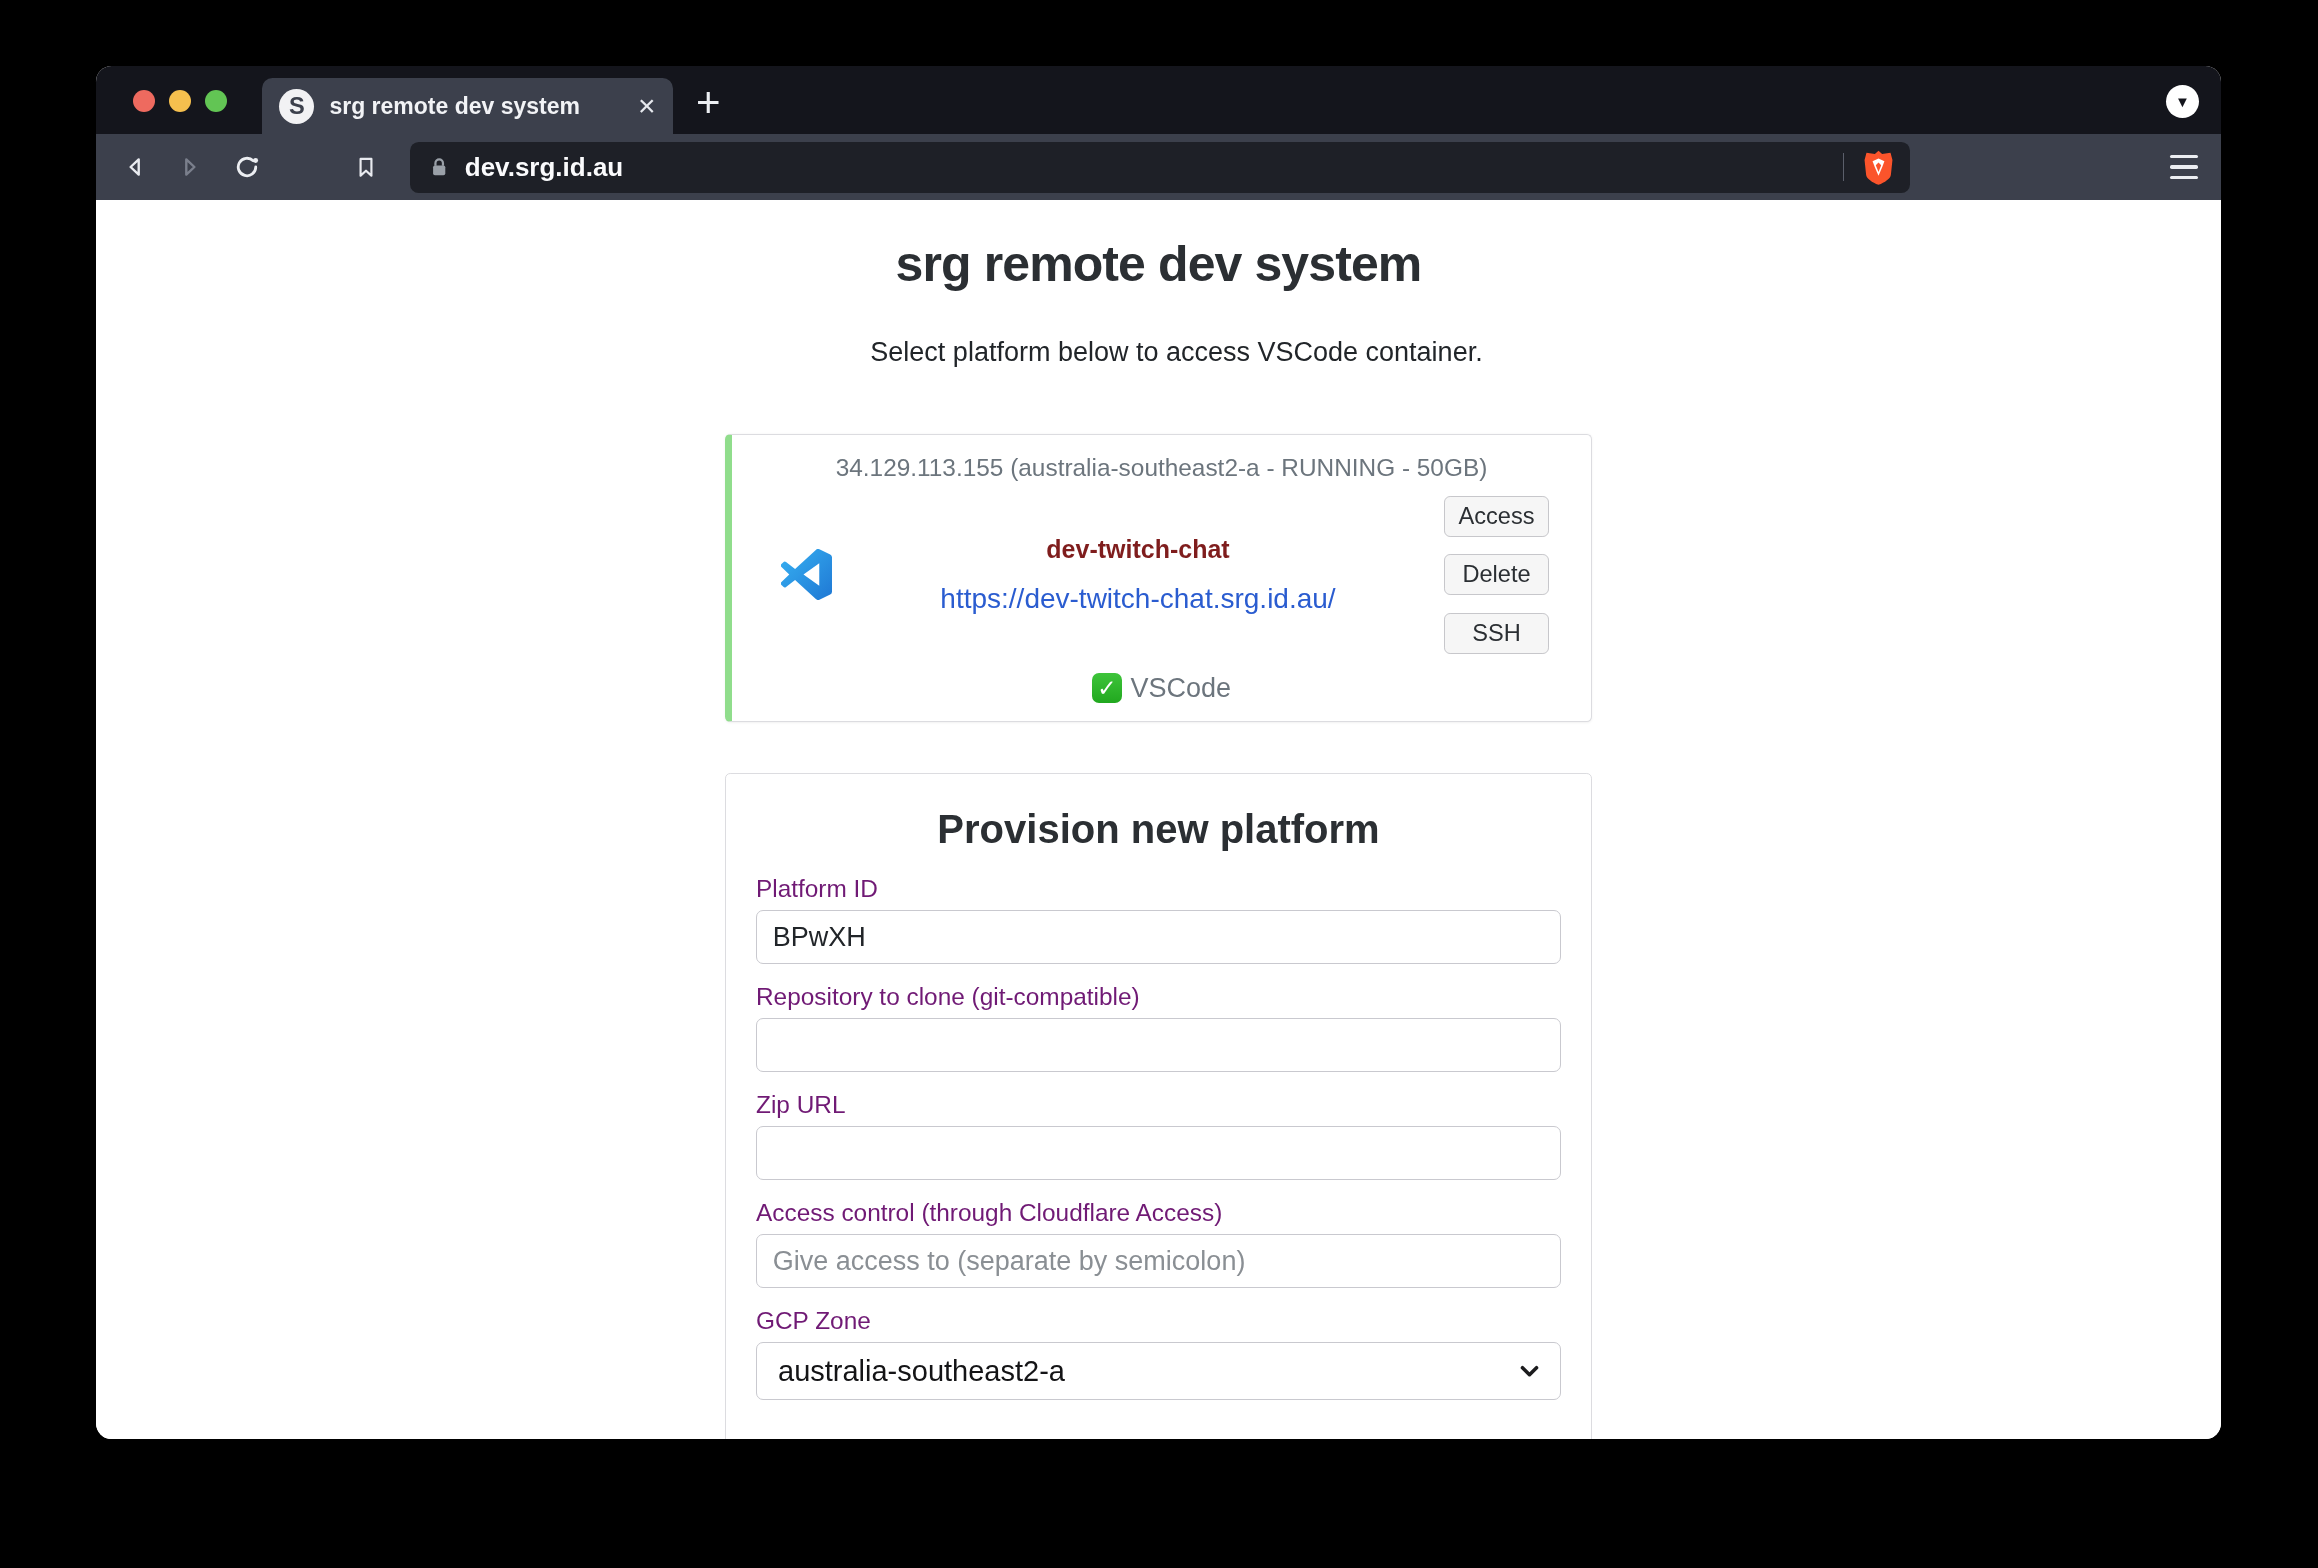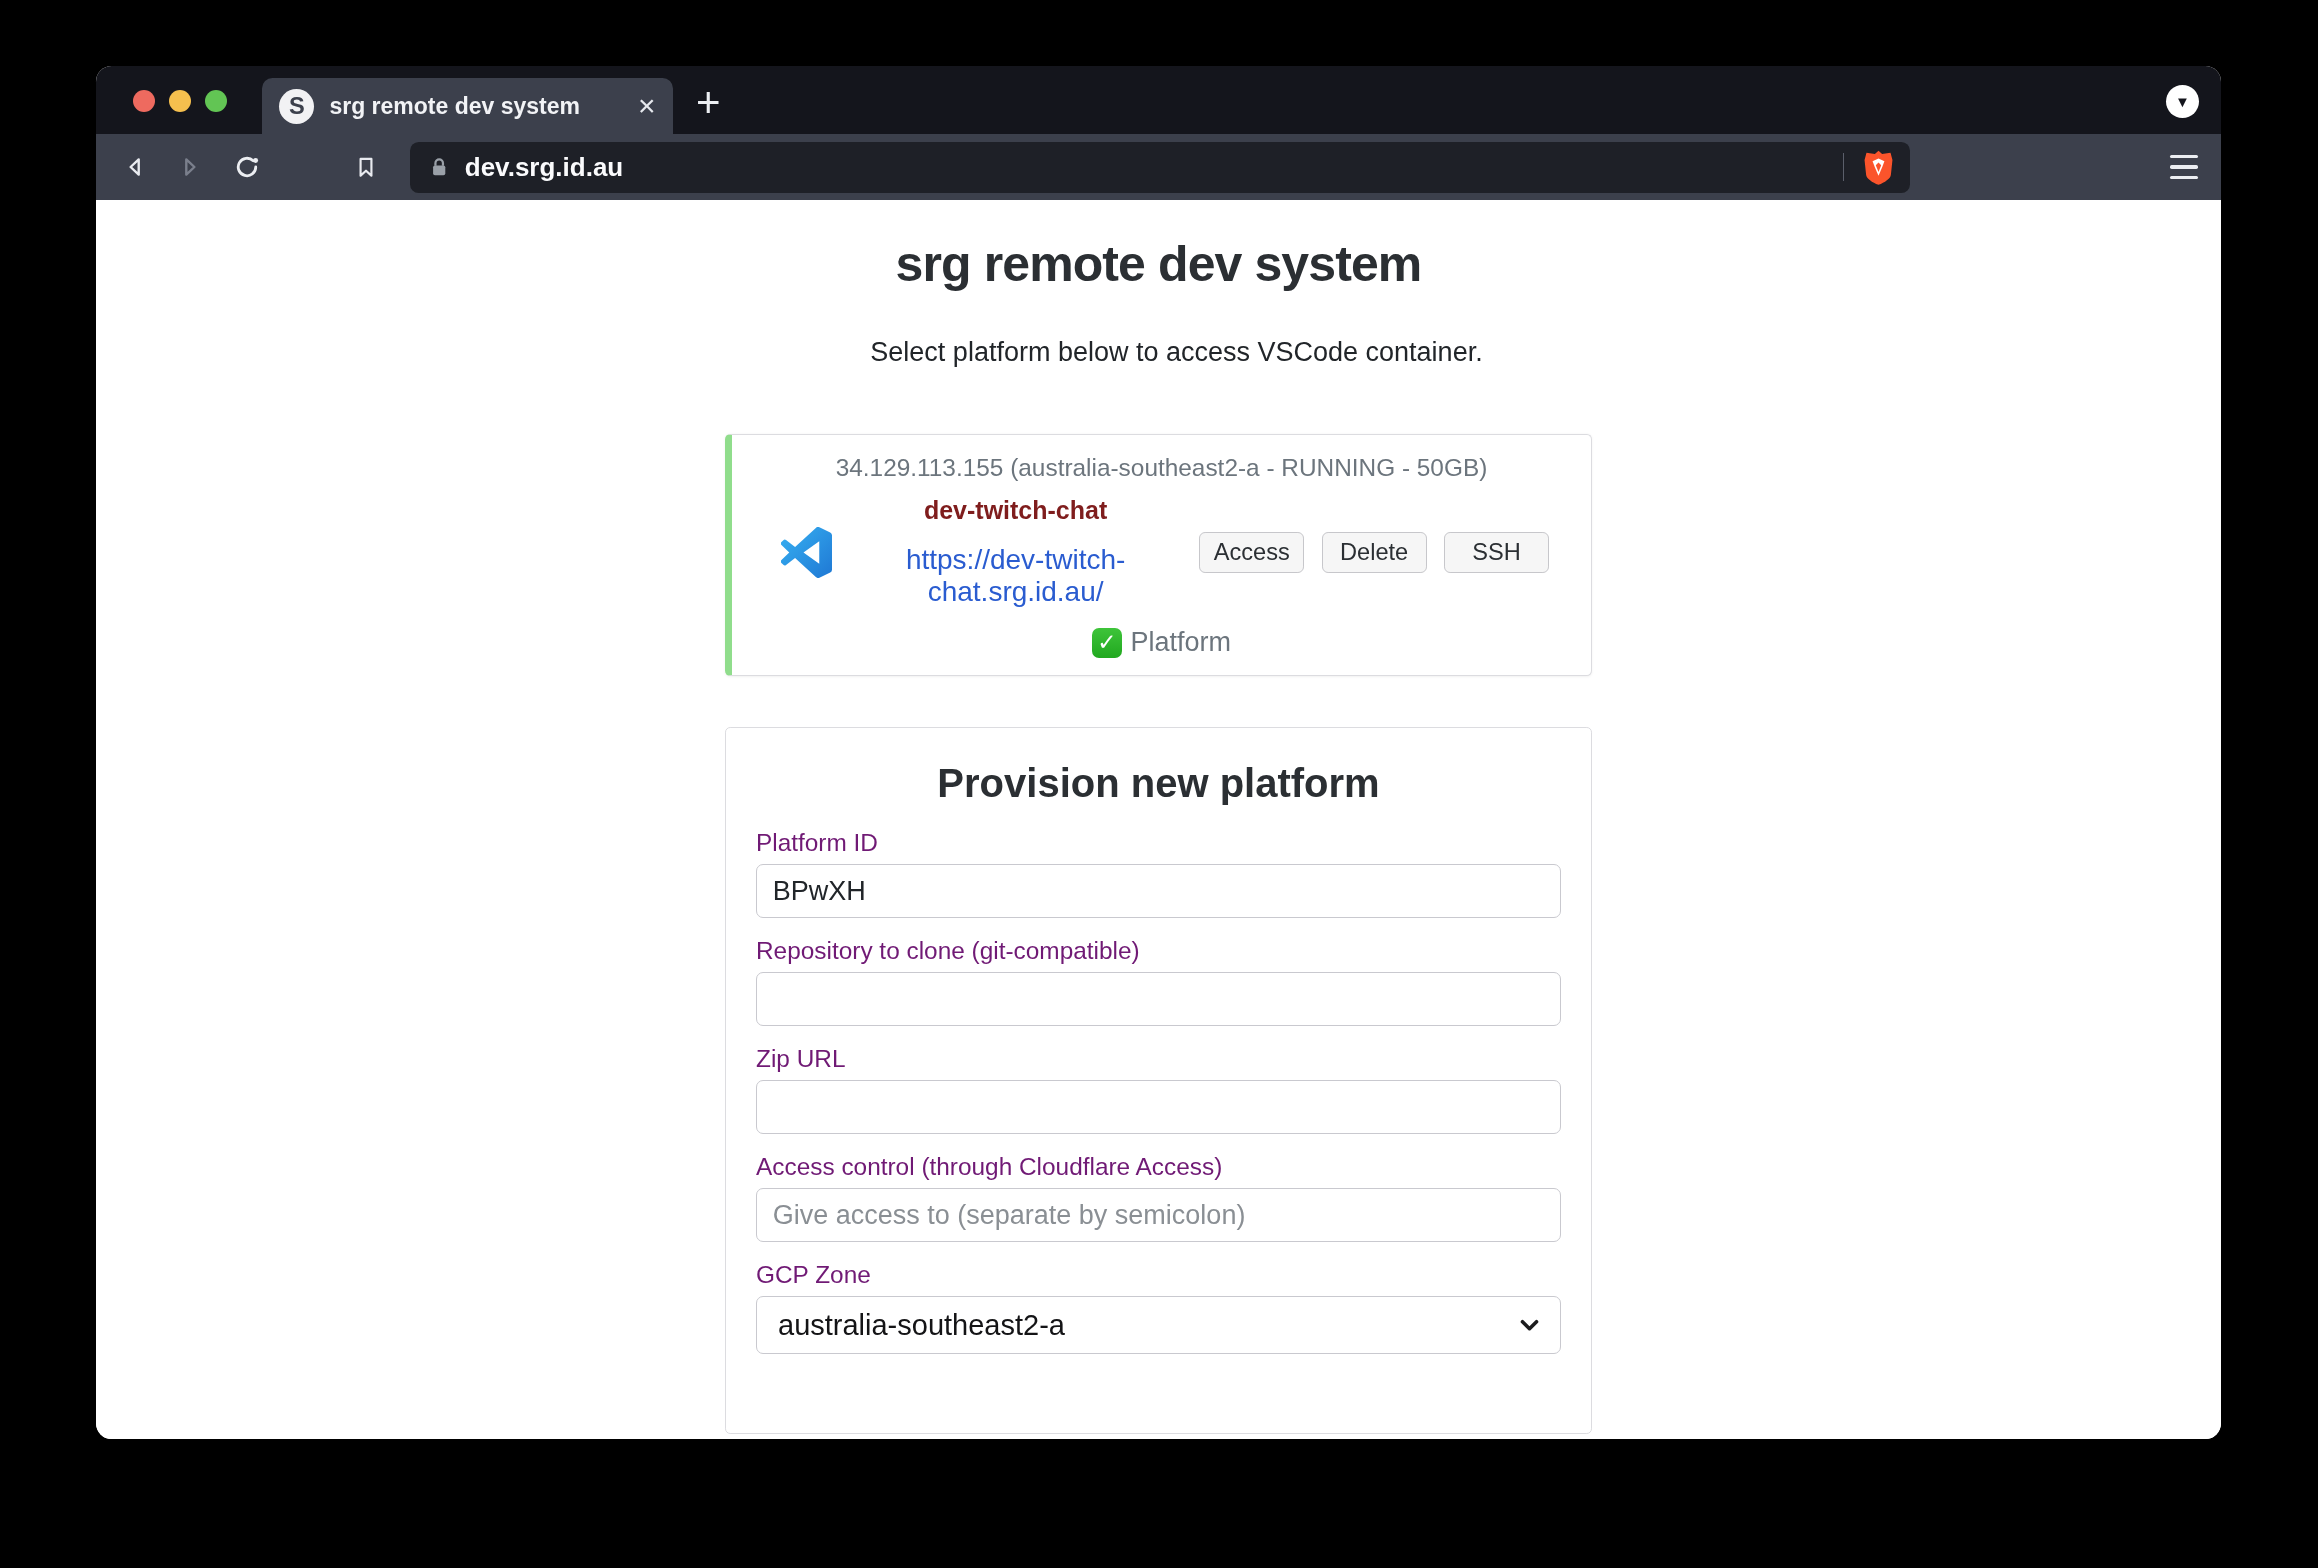--- a/index.html
+++ b/index.html
@@ -48,21 +48,21 @@
   main { width: 867px; margin: 8px auto; }
 
   .card { background: #fff; border: 1.7px solid #dcdce0; border-radius: 5.2px; }
   .platform-card { margin-top: 66px; border-left: 7.9px solid #90dd8c; padding: 19px 0 17.4px; box-shadow: 0 0.9px 2.6px rgba(0,0,0,.06); }
   .pc-header { text-align: center; color: #6c757d; font-size: 24.4px; }
   .pc-row { display: flex; align-items: center; padding: 14px 42px 0 49px; }
   .vscode-icon { width: 51px; height: 51px; flex: none; }
   .pc-center { flex: 1; text-align: center; }
   .pc-name { font-size: 25px; font-weight: 700; color: #7f1d1d; }
   .pc-link { display: inline-block; margin-top: 19px; font-size: 28px; color: #2a5cd0; text-decoration: none; }
-  .pc-buttons { display: flex; flex-direction: row; gap: 17.4px; flex: none; }
+  .pc-buttons { display: flex; flex-direction: column; gap: 17.4px; flex: none; }
   .pc-buttons button { width: 105px; height: 41px; font-size: 23.6px; color: #2b2f33;
     font-family: inherit; background: #f6f6f6; border: 1.7px solid #c7c7cb; border-radius: 6.1px; }
   .pc-status { margin-top: 19px; display: flex; align-items: center; justify-content: center; gap: 8.7px; }
   .check-badge { width: 30px; height: 30px; border-radius: 7px; background: linear-gradient(180deg,#3ec43a,#21a81f);
     color: #fff; font-size: 23px; font-weight: 700; display: flex; align-items: center; justify-content: center; }
   .pc-status-label { font-size: 27px; color: #6c757d; }
 
   .provision-card { margin-top: 51px; padding: 33px 30px 79px; }
   .prov-title { text-align: center; font-size: 40px; font-weight: 700; color: #2b2f33; }
   .field-label { display: block; margin: 19px 0 7px; font-size: 24.4px; color: #701a75; }
@@ -165,21 +165,21 @@
             <a class="pc-link" href="#">https://dev-twitch-chat.srg.id.au/</a>
           </div>
           <div class="pc-buttons">
             <button>Access</button>
             <button>Delete</button>
             <button>SSH</button>
           </div>
         </div>
         <div class="pc-status">
           <span class="check-badge">✓</span>
-          <span class="pc-status-label">Platform</span>
+          <span class="pc-status-label">VSCode</span>
         </div>
       </section>
 
       <section class="card provision-card">
         <h2 class="prov-title">Provision new platform</h2>
 
         <label class="field-label">Platform ID</label>
         <input class="text-input" type="text" value="BPwXH" style="">
 
         <label class="field-label">Repository to clone (git-compatible)</label>

